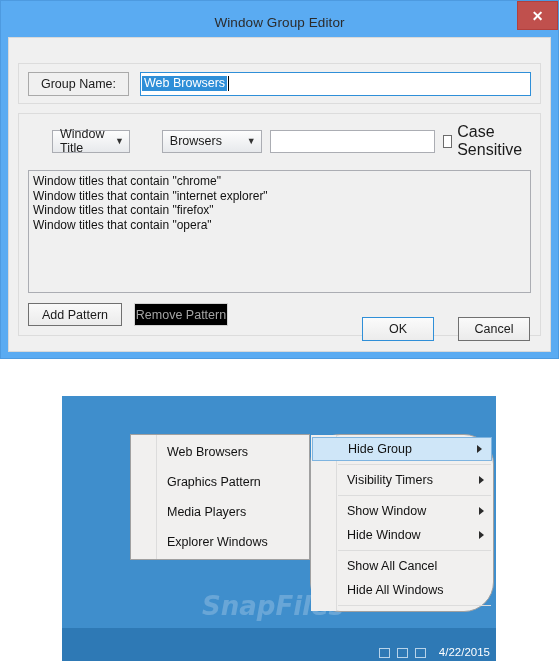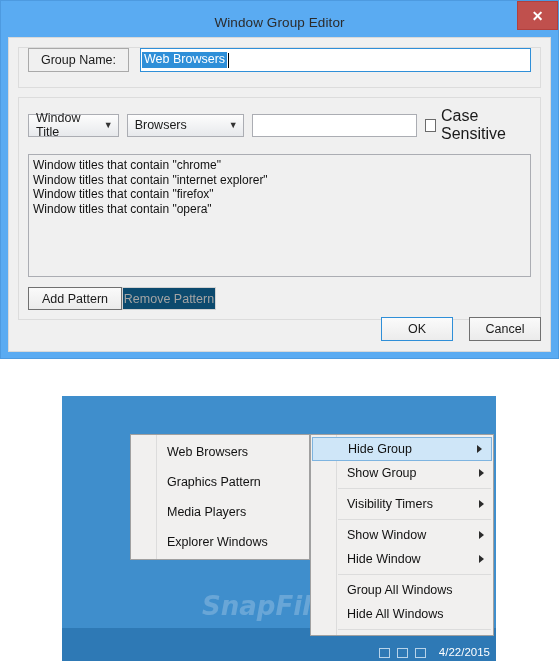--- a/index.html
+++ b/index.html
@@ -66,21 +66,21 @@
     border: 9px solid #f3f6f8;
     border-radius: 50%;
   }
 
   
   .panel {
     position: relative;
     border: 1px solid #dcdcdc;
     background: #f0f0f0;
   }
-  .panel-name { margin: 0 0 9px 0; height: 41px; display: flex; align-items: flex-start; padding: 0 9px; }
+  .panel-name { margin: 16px 0 9px 0; height: 41px; display: flex; align-items: center; padding: 0 9px; }
   .panel-patterns { padding: 9px; }
 
   .field-label {
     width: 101px; height: 24px;
     border: 1px solid #a9a9a9;
     background: #f0f0f0;
     display: flex; align-items: center; justify-content: center;
     font-size: 12.5px; color: #1a1a1a;
   }
   .name-input {
@@ -102,20 +102,21 @@
 
   .row-filter { display: flex; align-items: center; gap: 8px; }
   .combo {
     height: 23px;
     border: 1px solid #abadb3;
     background: linear-gradient(#fdfdfd, #e7e9ec);
     display: flex; align-items: center; justify-content: space-between;
     padding: 0 5px 0 7px;
     font-size: 12.5px; color: #1a1a1a;
     cursor: pointer;
+    margin-left: 24px;
   }
   .combo.w1 { width: 104px; }
   .combo.w2 { width: 135px; }
   .chev { font-size: 9px; color: #333; margin-left: 6px; }
   .text-input {
     width: 165px; height: 23px;
     border: 1px solid #abadb3;
     background: #ffffff;
     font-size: 12.5px;
     padding: 0 4px;
@@ -136,42 +137,42 @@
     background: transparent;
     padding: 3px 4px;
     overflow: hidden;
   }
   .listbox .li {
     font-size: 12px; color: #111;
     line-height: 14.5px;
     white-space: nowrap;
   }
 
-  .btn-row { display: flex; gap: 0; margin-top: 10px; }
+  .btn-row { display: flex; gap: 12px; margin-top: 10px; }
   .btn {
     height: 23px; min-width: 94px;
     border: 1px solid #707070;
     background: linear-gradient(#fafafa, #ebebeb);
     font-size: 12.5px; color: #1a1a1a;
     display: flex; align-items: center; justify-content: center;
     cursor: pointer;
   }
   .btn.disabled {
     color: #a4a4a4;
     border-color: #d2d2d2;
-    background: #0c4a6e;
+    background: #000000;
     cursor: default;
   }
   .btn.default {
     border: 1px solid #2f8fd8;
     background: linear-gradient(#fbfbfb, #ececec);
   }
   .footer-btns {
-    position: absolute; right: 9px; bottom: 10px;
-    display: flex; gap: 16px;
+    position: absolute; right: 20px; bottom: 10px;
+    display: flex; gap: 24px;
   }
   .footer-btns .btn { min-width: 72px; height: 24px; }
 
   
   .desktop {
     position: absolute; left: 62px; top: 396px;
     width: 434px; height: 265px;
     background: #3f8ecc;
     overflow: hidden;
   }
@@ -208,21 +209,21 @@
     border: 1px solid #a0a0a0;
     padding: 2px 0;
   }
   .menu::before {
     content: ""; position: absolute;
     left: 0; top: 0; bottom: 0; width: 25px;
     background: #f1f0ef;
     border-right: 1px solid #dcdcdc;
   }
   .menu-submenu { left: 68px; top: 38px; width: 180px; }
-  .menu-main    { left: 248px; top: 38px; width: 184px; }
+  .menu-main    { left: 248px; top: 38px; width: 184px; border-radius: 30px; }
   .mi {
     position: relative;
     height: 24px;
     display: flex; align-items: center;
     padding-left: 36px; padding-right: 22px;
     font-size: 12.5px; color: #111;
     cursor: pointer;
     z-index: 1;
   }
   .mi.tall { height: 30px; }
@@ -337,41 +338,37 @@
       <div class="mi tall">
         <span>Explorer Windows</span>
       </div>
     </div>
 
     <div class="menu menu-main">
       <div class="mi highlight">
         <span>Hide Group</span>
         <span class="arrow"></span>
       </div>
-      <div class="mi">
-        <span>Show Group</span>
-        <span class="arrow"></span>
-      </div>
       <div class="m-sep"></div>
       <div class="mi">
         <span>Visibility Timers</span>
         <span class="arrow"></span>
       </div>
       <div class="m-sep"></div>
       <div class="mi">
         <span>Show Window</span>
         <span class="arrow"></span>
       </div>
       <div class="mi">
         <span>Hide Window</span>
         <span class="arrow"></span>
       </div>
       <div class="m-sep"></div>
       <div class="mi">
-        <span>Group All Windows</span>
+        <span>Show All Cancel</span>
       </div>
       <div class="mi">
         <span>Hide All Windows</span>
       </div>
       <div class="m-sep"></div>
     </div>
 
   </div>
 </div>
 

